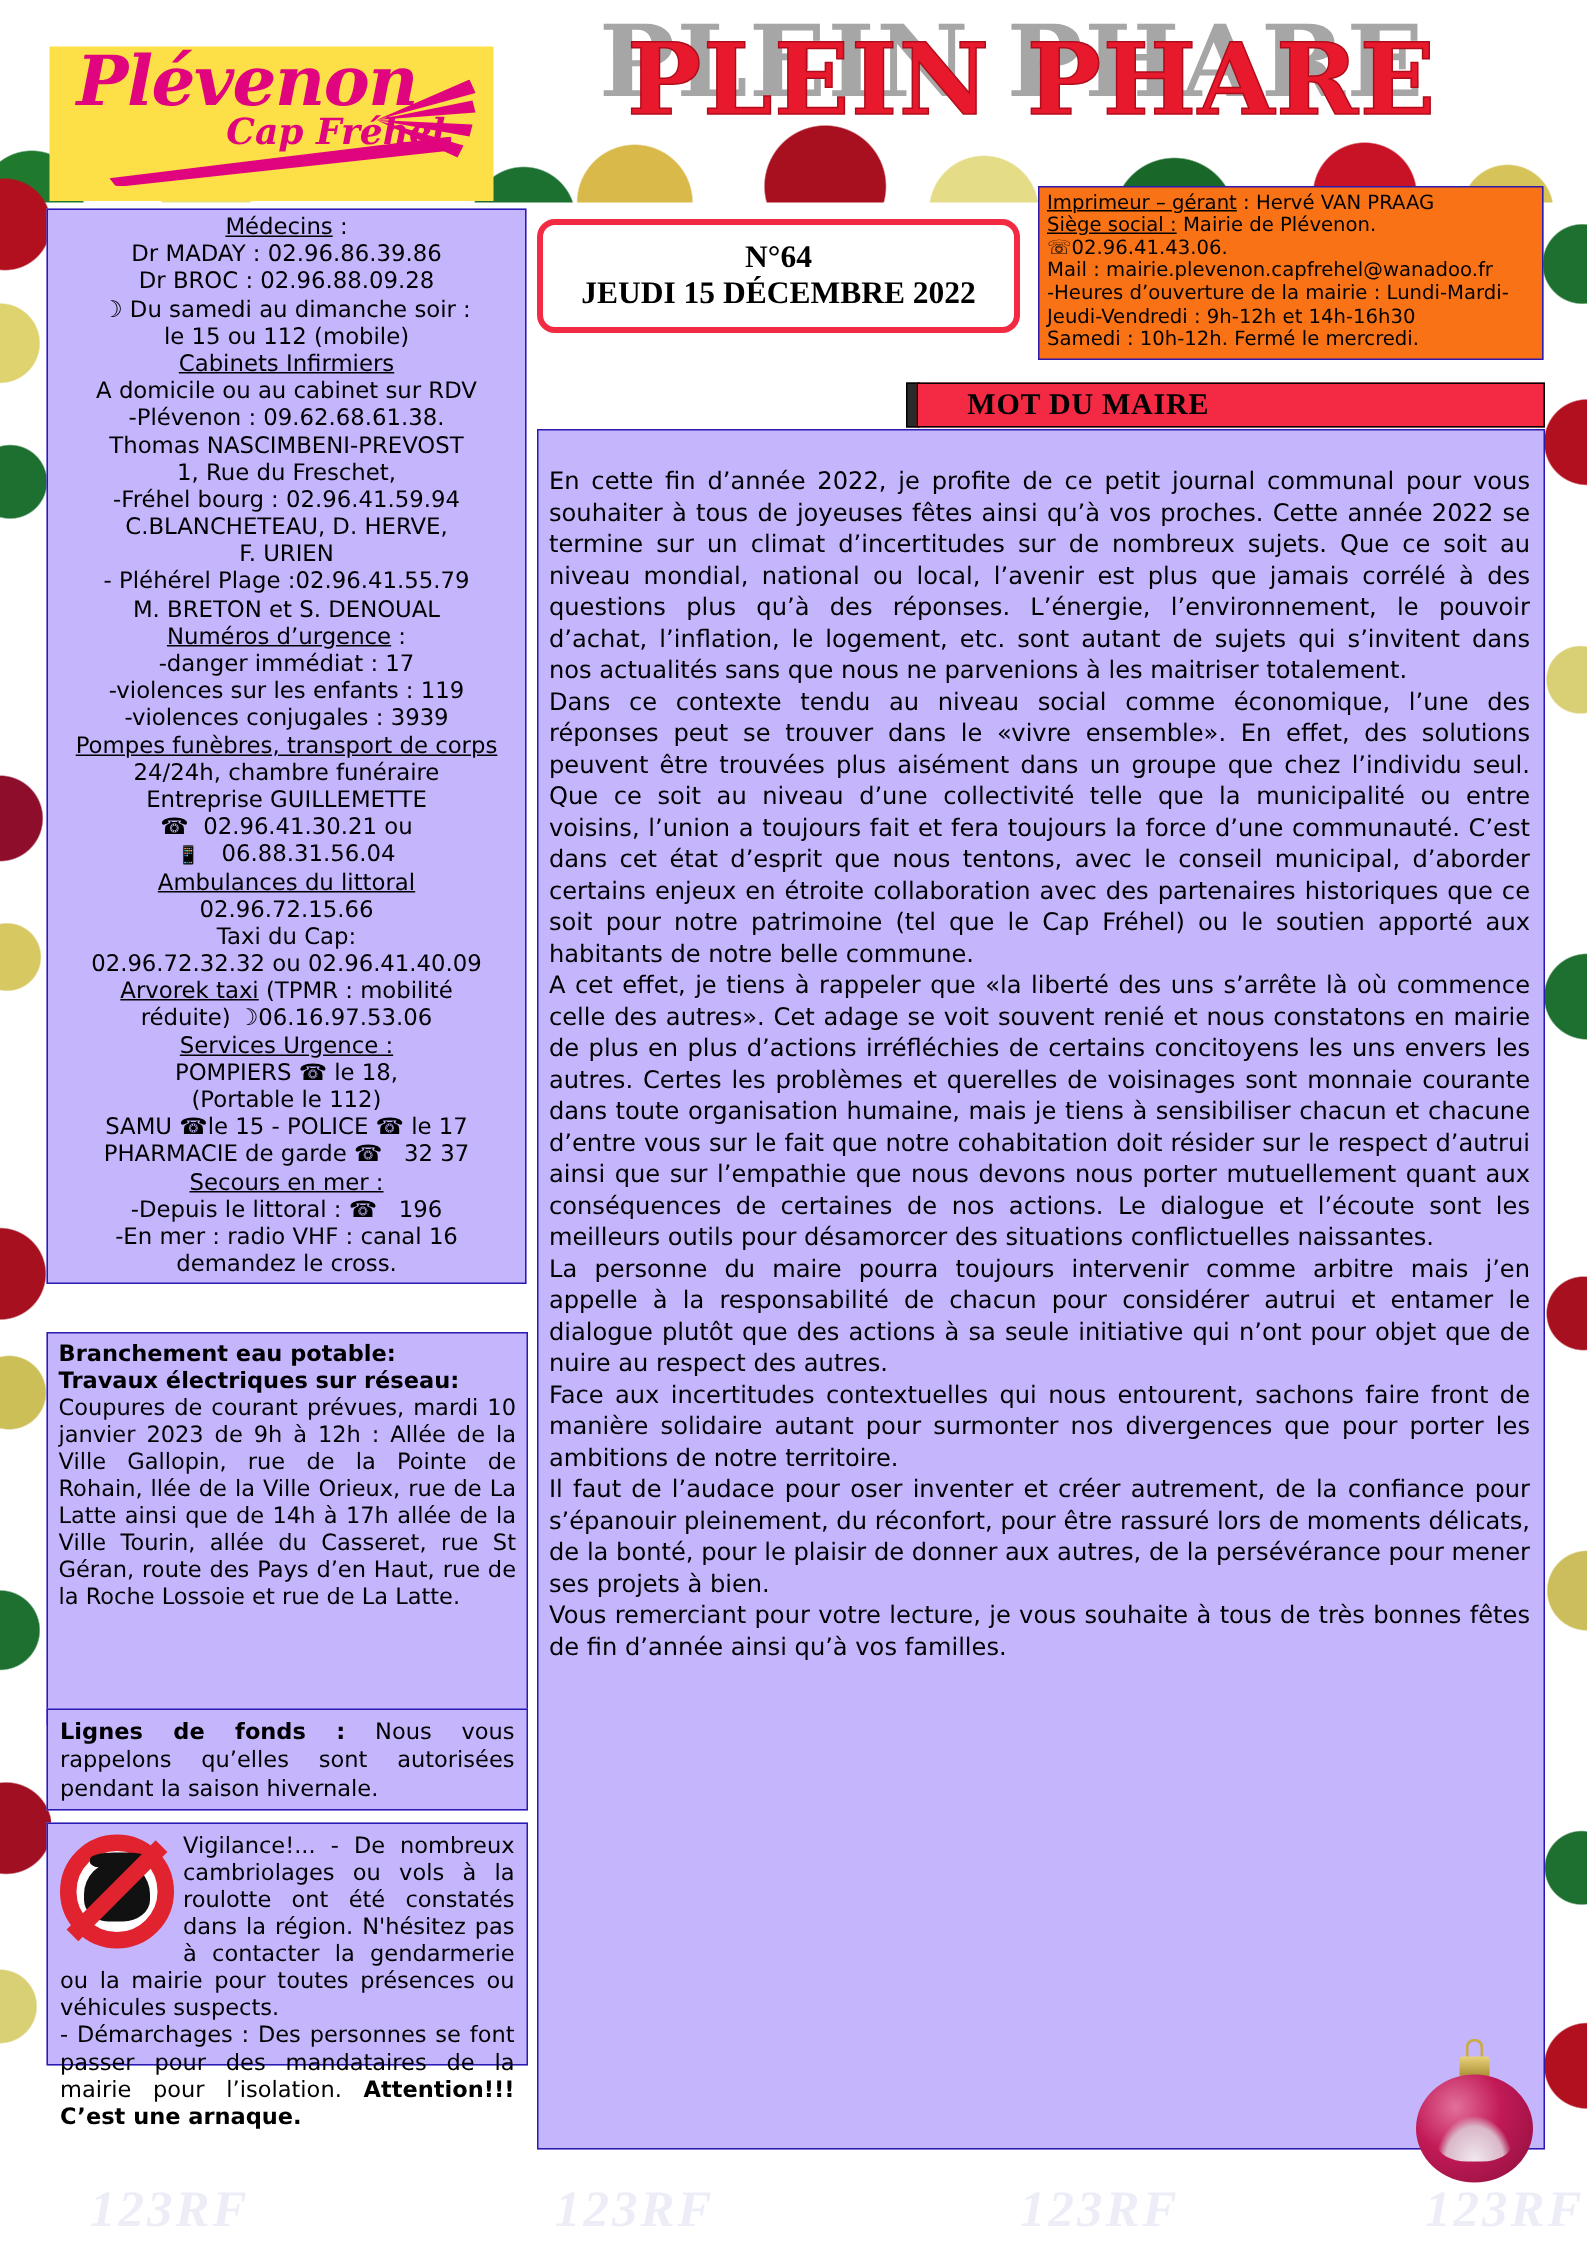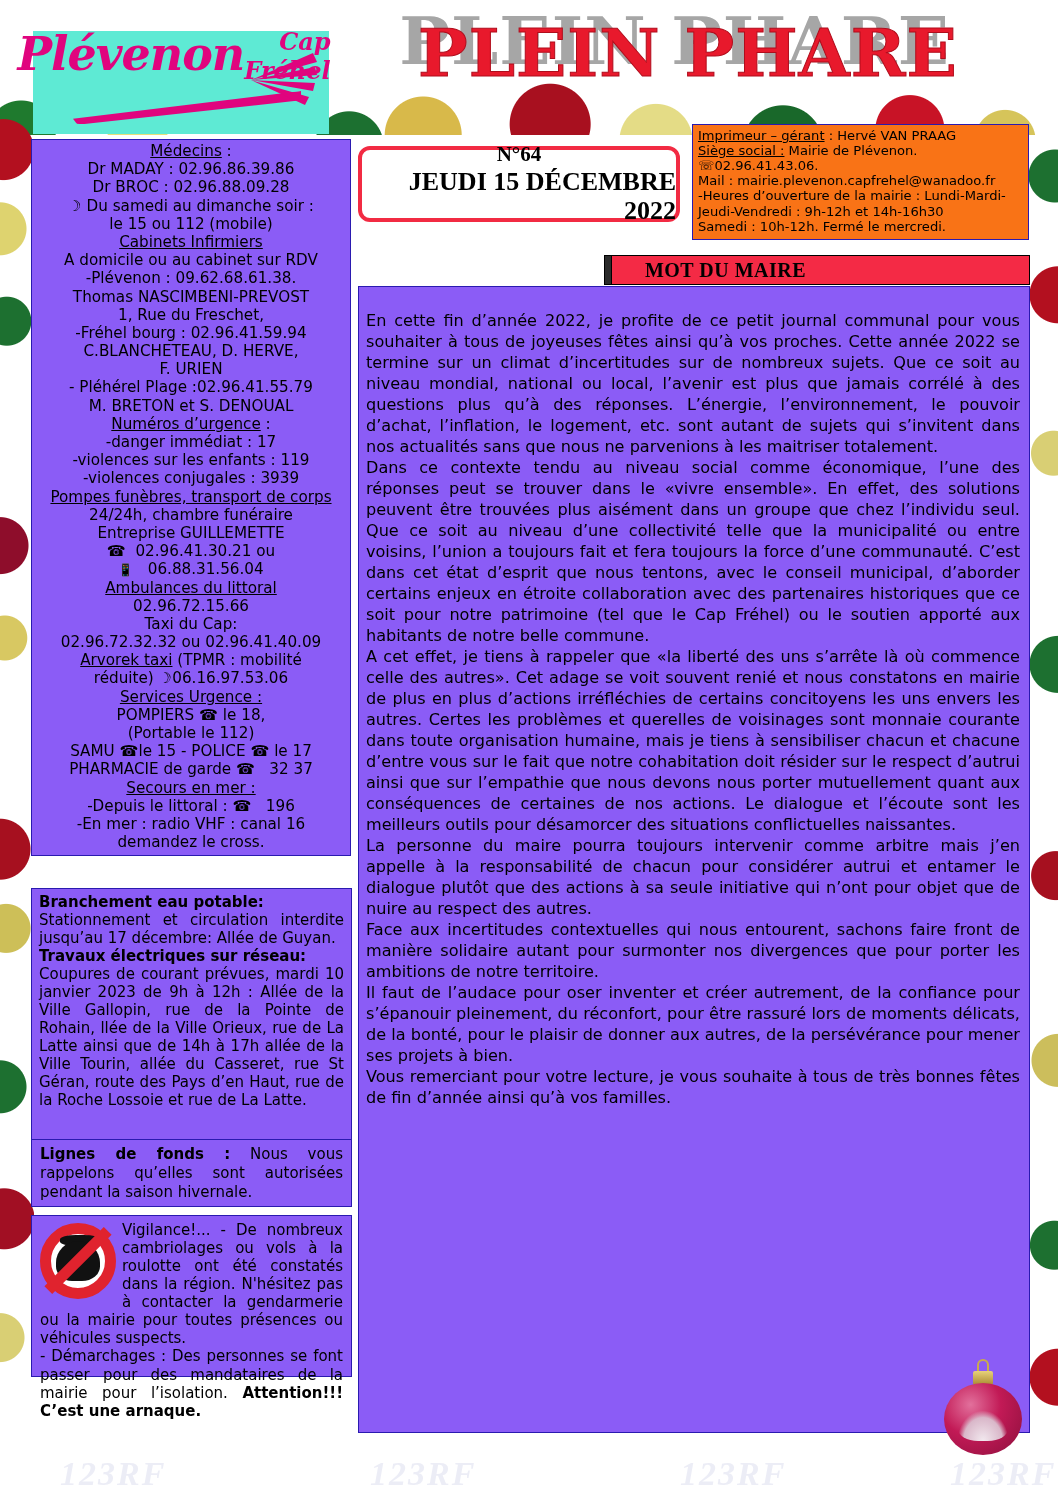--- a/index.html
+++ b/index.html
@@ -71,22 +71,22 @@
   }
   .wm {
     position:absolute; font-family:"Liberation Serif", serif;
     color: rgba(120,130,190,.14); font-weight:bold; font-style:italic;
     font-size:34px; letter-spacing:2px; z-index:0; user-select:none;
   }
 
   
   .logo-box {
     position:absolute; left:33px; top:31px; width:296px; height:103px;
-    background:#5eead4; z-index:3;
-    display:flex; flex-direction:row; justify-content:center;
+    background:#fde047; z-index:3;
+    display:flex; flex-direction:column; justify-content:flex-start;
   }
   .logo-main {
     font-family:"DejaVu Serif", serif; font-style:italic; font-weight:bold;
     font-size:46px; color:#e0047e; line-height:1; margin-left:18px;
     letter-spacing:-1px;
   }
   .logo-sub {
     font-family:"DejaVu Serif", serif; font-style:italic; font-weight:bold;
     font-size:24px; color:#e0047e; text-align:right; margin-right:32px;
     margin-top:-4px;
@@ -114,21 +114,21 @@
 
   
   .issue-box {
     position:absolute; left:358px; top:146px; width:322px; height:76px;
     background:#ffffff; border:4px solid #f22b43; border-radius:12px;
     z-index:4; display:flex; flex-direction:column; align-items:center;
     justify-content:center; font-family:"Liberation Serif", serif;
     font-weight:bold; color:#000;
   }
   .issue-no { font-size:21px; line-height:1.12; }
-  .issue-date { font-size:26px; line-height:1.12;text-align:right; }
+  .issue-date { font-size:21px; line-height:1.12;text-align:right; }
 
   
   .imprimeur {
     position:absolute; left:692px; top:124px; width:337px; height:116px;
     background:#f97316; border:1.5px solid #2a1ab0; z-index:4;
     padding:3px 5px 0 5px; font-size:13.1px; line-height:1.155; color:#000;
   }
   .imprimeur .u { text-decoration:underline; }
 
   
@@ -145,21 +145,21 @@
     background:#f42a45; border:1.5px solid #000;
     display:flex; align-items:center; justify-content:center;
   }
   .ribbon-label {
     font-family:"Liberation Serif", serif; font-weight:bold; font-size:20px;
     color:#000; letter-spacing:.5px; margin-right:190px;
   }
 
   
   .panel {
-    position:absolute; background:#8b5cf6; border:1.5px solid #2a1ab0; z-index:4;
+    position:absolute; background:#c4b5fd; border:1.5px solid #2a1ab0; z-index:4;
   }
 
   
   #contacts {
     left:31px; top:139px; width:320px; height:717px;
     padding:2px 4px; text-align:center; font-size:15.2px; line-height:1.197;
     color:#000;
   }
   #contacts .u  { text-decoration:underline; }
   #contacts .ln { white-space:nowrap; }
@@ -337,21 +337,20 @@
   <div class="ln u">Secours en mer :</div>
   <div class="ln"><span>-Depuis le littoral :</span> <span>☎</span>&nbsp;&nbsp; <span>196</span></div>
   <div class="ln">-En mer : radio VHF : canal 16</div>
   <div class="ln">demandez le cross.</div>
 </div>
 
 <div class="panel" id="works">
   <div>
     <b>Branchement eau potable:</b>
   </div>
-  <div>Stationnement et circulation interdite jusqu’au 17 décembre: Allée de Guyan.</div>
   <div>
     <b>Travaux électriques sur réseau:</b>
   </div>
   <div>Coupures de courant prévues, mardi 10  janvier 2023 de 9h à 12h : Allée de la Ville Gallopin, rue de la Pointe    de Rohain, llée de la Ville Orieux, rue de La Latte ainsi que de 14h à 17h allée de la Ville Tourin, allée du Casseret, rue St Géran, route des Pays d’en Haut, rue de la Roche Lossoie et rue de La Latte.</div>
 </div>
 
 <div class="panel" id="lignes">
   <b>Lignes de fonds :</b><span> Nous vous rappelons qu’elles sont autorisées pendant la saison hivernale.</span>
 </div>
 

